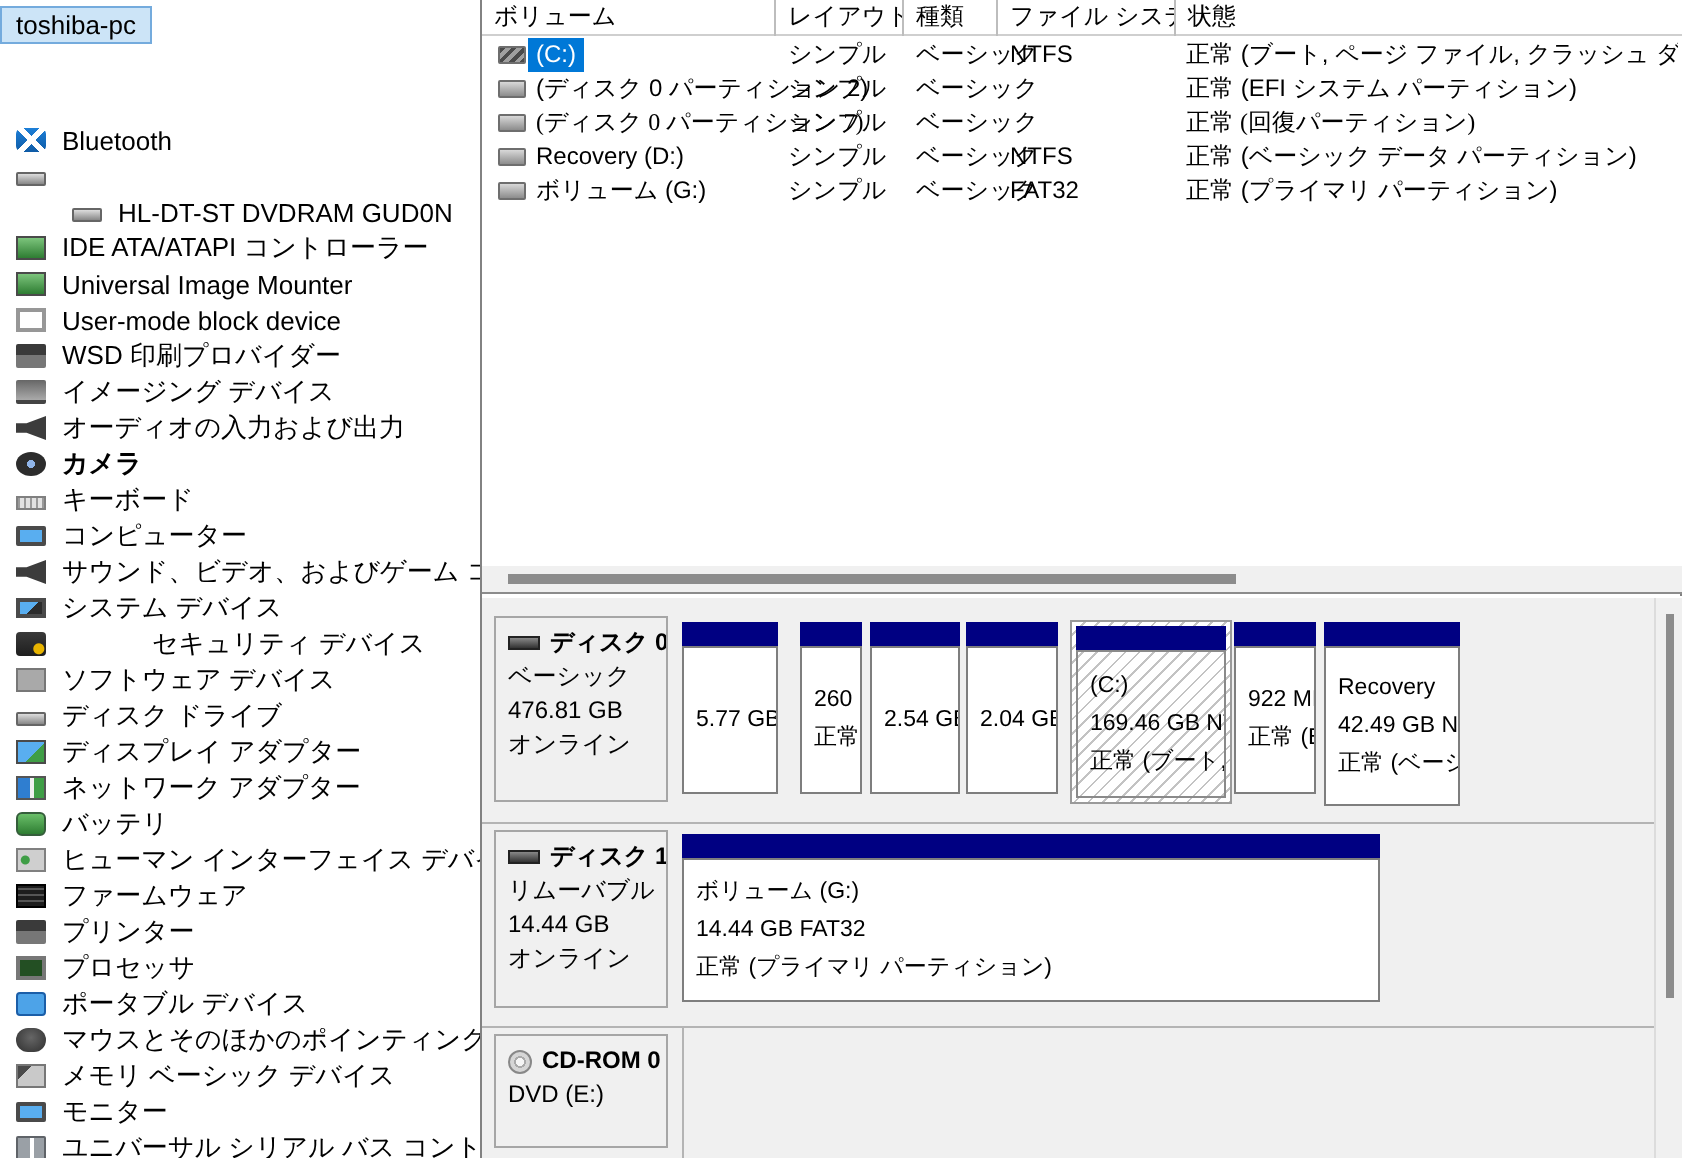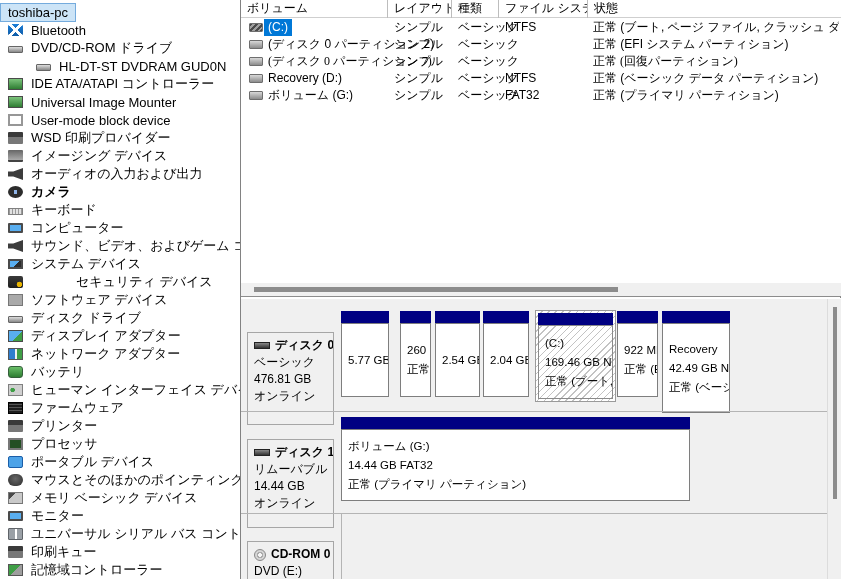--- a/index.html
+++ b/index.html
@@ -4,21 +4,21 @@
 <style>
   *{margin:0;padding:0;box-sizing:border-box;}
   html,body{width:841px;height:579px;overflow:hidden;background:#fff;
     font-family:"Liberation Sans",sans-serif;color:#000;}
   #stage{position:relative;width:841px;height:579px;background:#fff;}
 
   
   #tree{position:absolute;left:0;top:0;width:240px;height:579px;background:#fff;overflow:hidden;}
   .root-item{position:absolute;left:0;top:3px;height:19px;display:flex;align-items:center;
     background:#cce4f7;border:1px solid #74abdd;padding:0 7px;font-size:13px;}
-  .t-row{position:absolute;left:0;height:18px;display:flex;align-items:center;font-size:13px;white-space:nowrap;}
+  .t-row{position:absolute;left:0;height:18px;display:flex;align-items:center;font-size:13px;white-space:nowrap;margin-top:40px;}
   .t-row .lbl{overflow:hidden;}
   .ic{width:15px;height:12px;flex:none;display:inline-block;margin:0 8px 0 0;position:relative;}
   .ind0 .ic{margin-left:8px;}
   .ind1 .ic{margin-left:36px;}
 
   .bluetooth-icon{background:#1774cc;border-radius:3px;
     background-image:linear-gradient(45deg,transparent 44%,#fff 44%,#fff 58%,transparent 58%),
                      linear-gradient(135deg,transparent 44%,#fff 44%,#fff 58%,transparent 58%),
                      linear-gradient(#1d7fd8,#0f5ba6);}
   .disc-drive-icon,.disk-drive-icon{height:7px;margin-top:3px;background:linear-gradient(#ddd,#888);
@@ -66,21 +66,21 @@
   .v-name{position:absolute;left:23px;top:0;padding:0 4px;height:17px;}
   .v-name.sel{background:#0078d7;color:#fff;}
   #hscroll{position:absolute;left:0;top:283px;width:600px;height:13px;background:#f0f0f0;}
   #hthumb{position:absolute;left:13px;top:4px;width:364px;height:5px;background:#8c8c8c;}
 
   
   #graph{position:absolute;left:0;top:298px;width:600px;height:281px;background:#f0f0f0;border-top:1px solid #fff;overflow:hidden;}
   .disk-row{position:absolute;left:0;width:586px;}
   .disk-row.sep{border-top:1px solid #b4b4b4;}
   .disk-info{position:absolute;left:6px;top:3px;width:87px;border:1px solid #a6a6a6;background:#f0f0f0;
-    font-size:12px;padding:4px 0 4px 6px;line-height:17px;white-space:nowrap;overflow:hidden;margin-top:24px;}
+    font-size:12px;padding:4px 0 4px 6px;line-height:17px;white-space:nowrap;overflow:hidden;}
   .disk-info .dname{font-weight:bold;}
   .dsk-ic{display:inline-block;width:16px;height:7px;background:linear-gradient(#888,#333);
     border:1px solid #222;margin-right:5px;vertical-align:middle;}
   .cd-ic{display:inline-block;width:12px;height:12px;border-radius:50%;border:1px solid #888;
     background:radial-gradient(circle,#f5f5f5 0 2px,#aaa 2px 3px,#d6d6d6 3px);margin-right:5px;vertical-align:middle;}
   .part{position:absolute;}
   .stripe{height:12px;width:100%;}
   .pbody{border:1px solid #7e7e7e;background:#fff;display:flex;flex-direction:column;justify-content:center;
     padding:2px 1px 2px 6px;font-size:11.5px;line-height:19px;white-space:nowrap;overflow:hidden;}
   .part.selected{background:repeating-linear-gradient(135deg,#fff 0 4px,#c3c3c3 4px 5px);padding:2px;outline:1px solid #9a9a9a;}
@@ -99,21 +99,20 @@
     <div class="root-item">
       <span>toshiba-pc</span>
     </div>
 
   <div class="t-row ind0" style="top: 21px;">
         <span class="ic bluetooth-icon"></span>
         <span class="lbl">Bluetooth</span>
       </div>
       <div class="t-row ind0" style="top: 39px;">
         <span class="ic disc-drive-icon"></span>
-        <span class="lbl">DVD/CD-ROM ドライブ</span>
       </div>
       <div class="t-row ind1" style="top: 57px;">
         <span class="ic disc-drive-icon"></span>
         <span class="lbl">HL-DT-ST DVDRAM GUD0N</span>
       </div>
       <div class="t-row ind0" style="top: 75px;">
         <span class="ic ide-controller-icon"></span>
         <span class="lbl">IDE ATA/ATAPI コントローラー</span>
       </div>
       <div class="t-row ind0" style="top: 93px;">
@@ -330,21 +329,21 @@
           </div>
           <div class="part" style="left: 376px; top: 6px; width: 41px;">
             <div class="stripe" style="background: rgb(0, 0, 130);"></div>
             <div class="pbody" style="height: 74px;">
               <div>922 MB</div>
               <div>正常 (E</div>
             </div>
           </div>
           <div class="part" style="left: 421px; top: 6px; width: 68px;">
             <div class="stripe" style="background: rgb(0, 0, 130);"></div>
-            <div class="pbody" style="height: 90px;">
+            <div class="pbody" style="height: 80px;">
               <div>Recovery</div>
               <div>42.49 GB NTFS</div>
               <div>正常 (ベーシッ</div>
             </div>
           </div>
         </div>
         <div class="disk-row sep" style="top: 112px; height: 99px;">
           <div class="disk-info" style="height: 89px;">
             <div><span class="dsk-ic"></span><span class="dname">ディスク 1</span></div>
             <div>リムーバブル</div>

